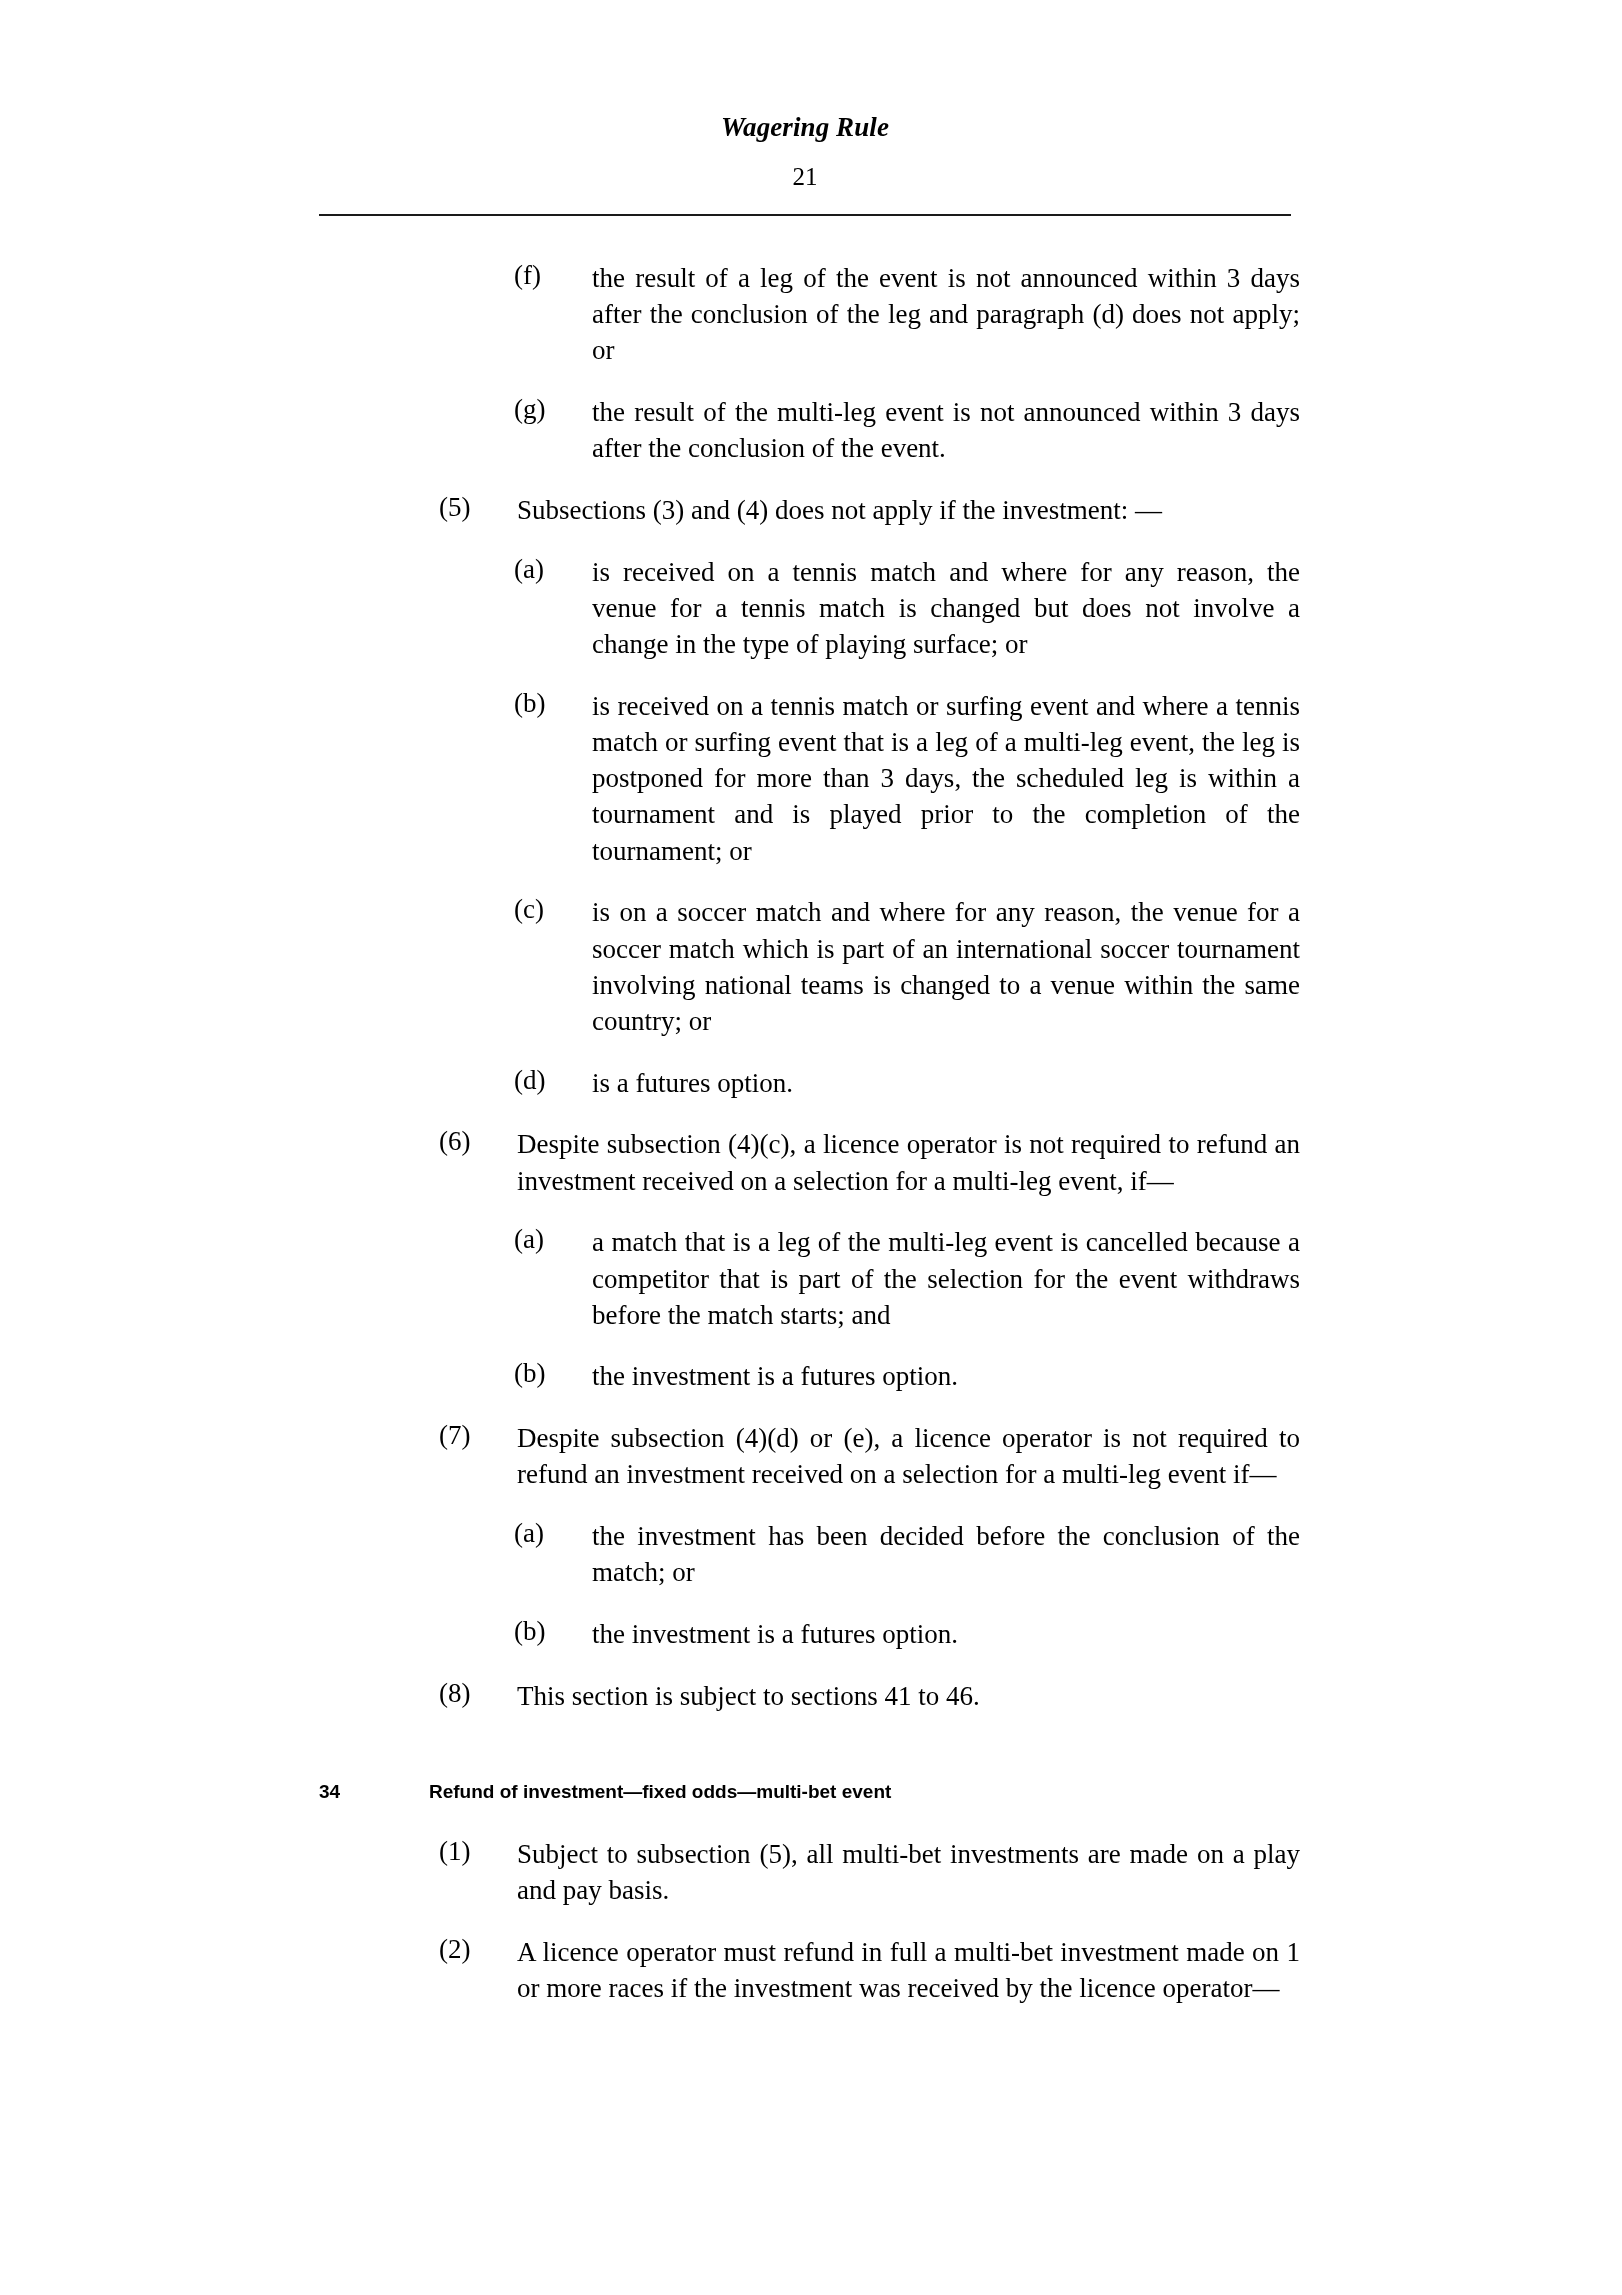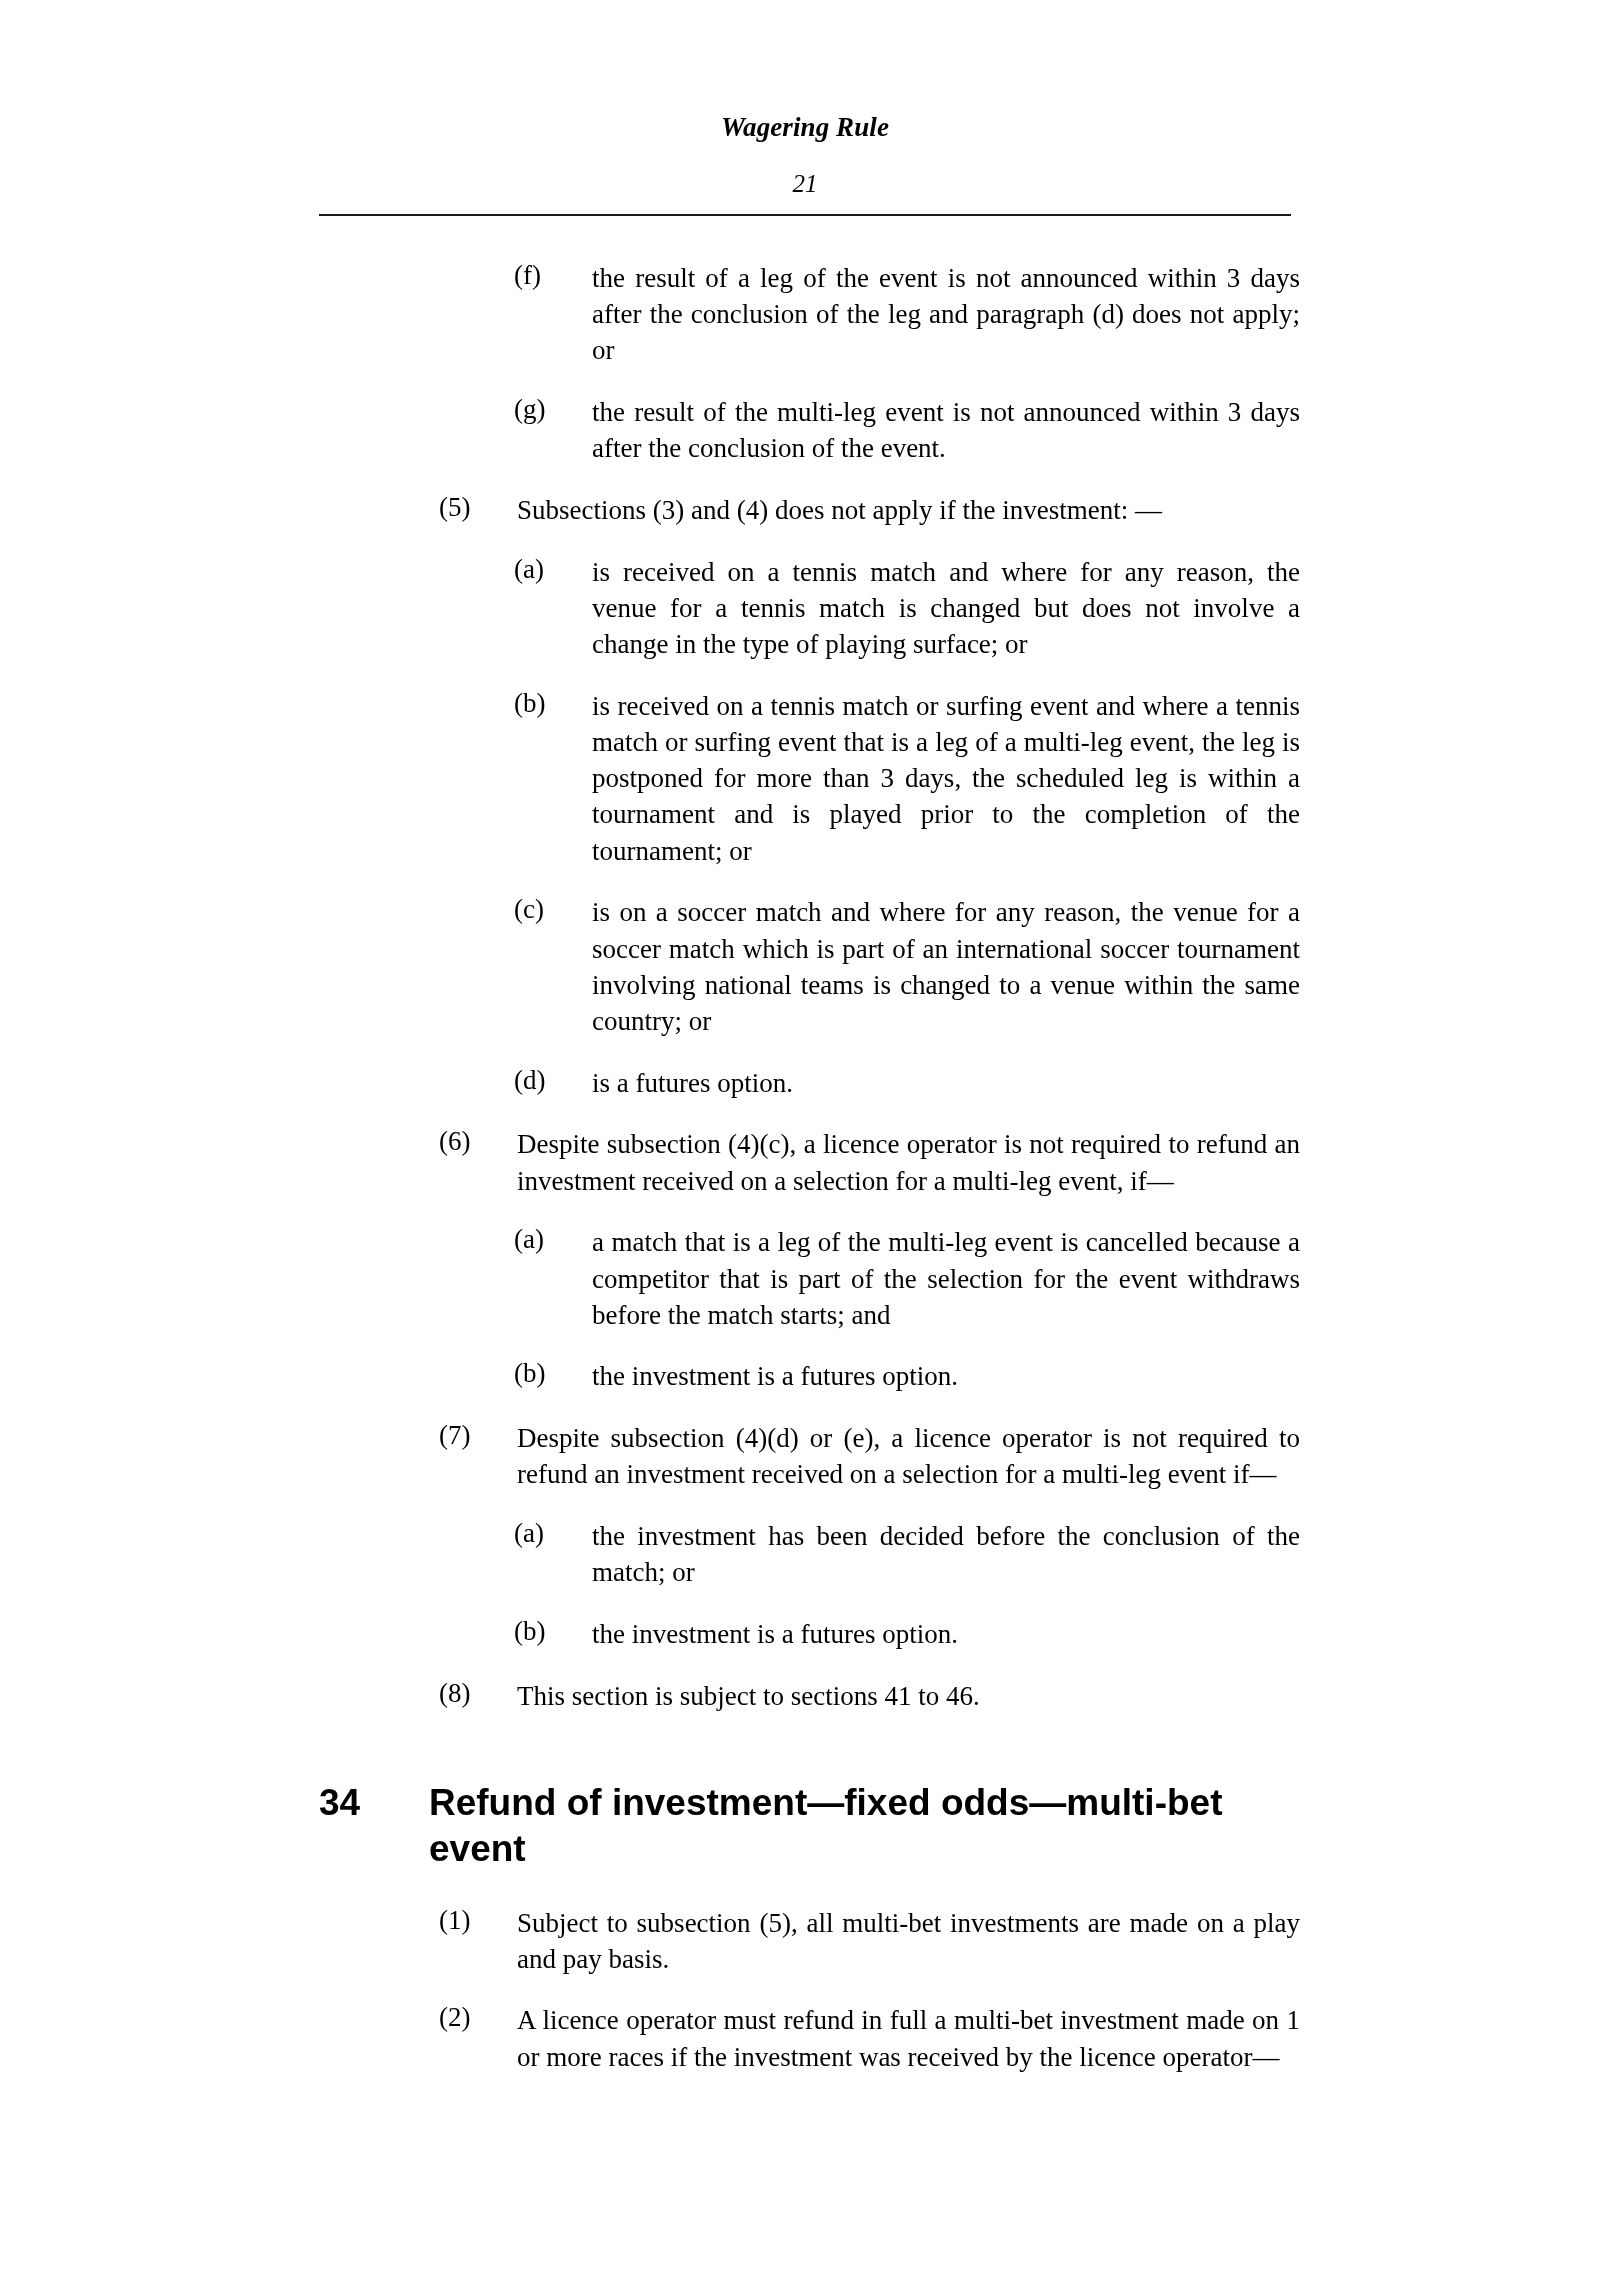--- a/index.html
+++ b/index.html
@@ -27,24 +27,23 @@
     text-align: center;
   }
   .running-head .title {
     font-style: italic;
     font-size: 27px;
     line-height: 1.25;
     letter-spacing: 0.1px;
     font-weight: bold;
   }
   .running-head .folio {
-    font-style: italic;
     font-size: 25px;
     line-height: 1.25;
-    margin-top: 23px;
+    margin-top: 16px;
   }
   .head-rule {
     position: absolute;
     left: 319px;
     top: 214px;
     width: 972px;
     height: 0;
     border-top: 2px solid #1a1a1a;
   }
 
@@ -96,21 +95,21 @@
     text-align-last: left;
     hyphens: none;
   }
 
   
   .section-head {
     display: flex;
     align-items: flex-start;
     font-family: "Liberation Sans", "DejaVu Sans", sans-serif;
     font-weight: bold;
-    font-size: 37px;
+    font-size: 19px;
     line-height: 1.25;
     margin-top: 63px;
     margin-bottom: 29px;
   }
   .section-head .num {
     flex: 0 0 auto;
     width: 110px;
   }
   .section-head .ttl {
     flex: 1 1 auto;

